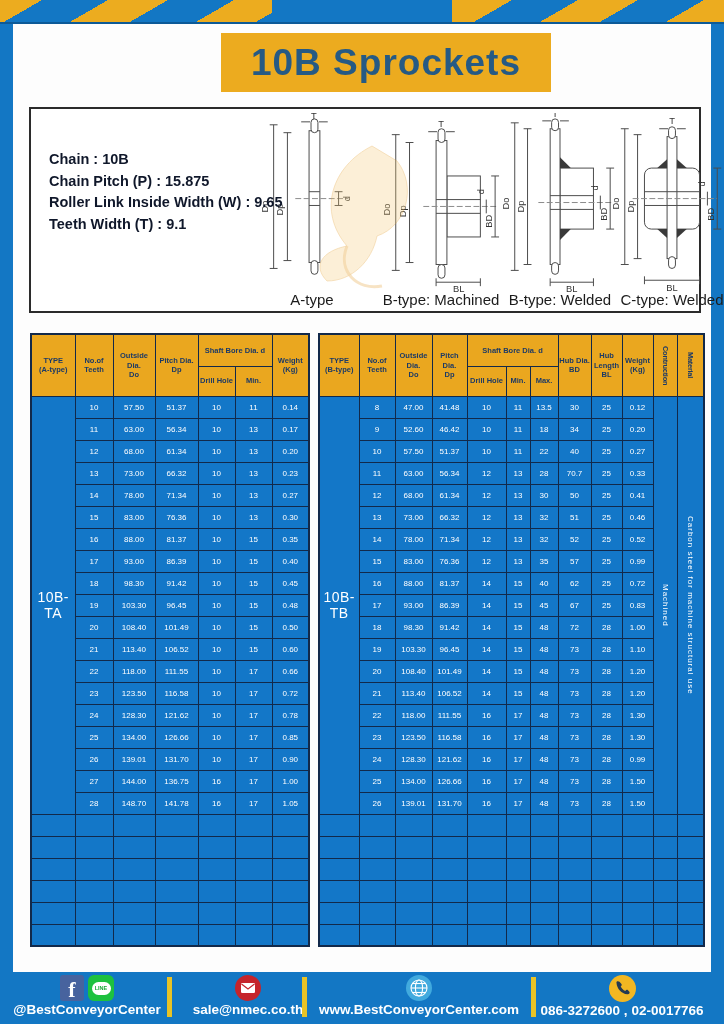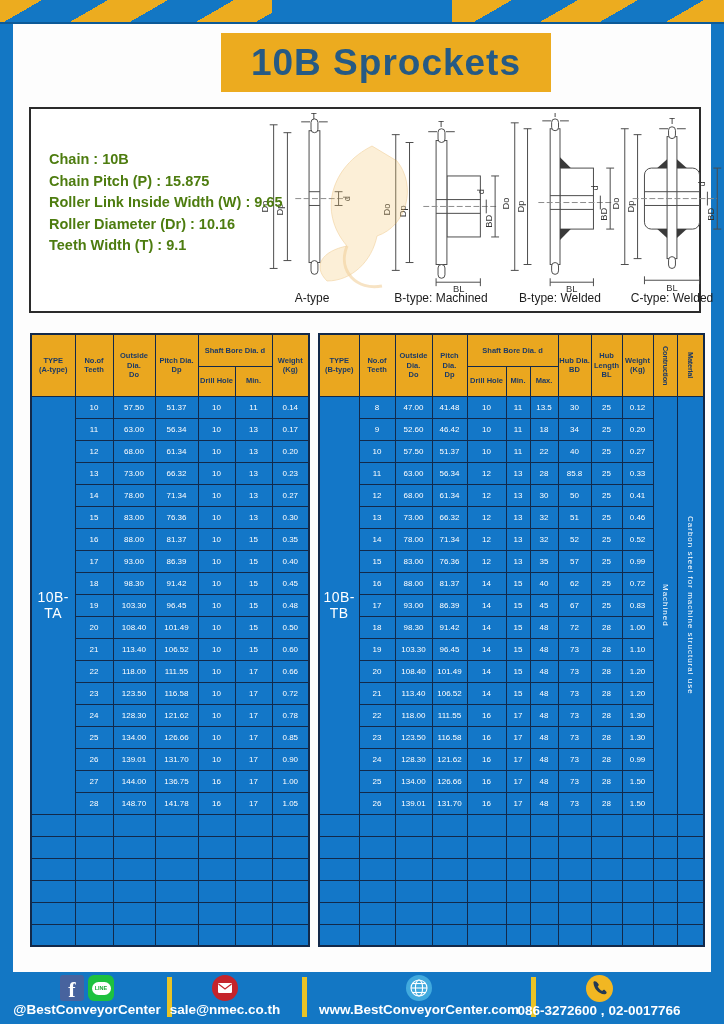--- a/index.html
+++ b/index.html
@@ -13,33 +13,33 @@
   .stripes.left{left:-18px;width:290px;}
   .stripes.right{right:-18px;width:290px;}
   .paper{position:absolute;left:13px;top:24px;width:698px;height:948px;background:#fdfdfd;}
 
   .banner{position:absolute;left:197px;top:33px;width:330px;height:59px;background:#ecab1f;
           display:flex;align-items:center;justify-content:center;margin-left:24px;}
   .banner h1{margin:0;font-size:37px;font-weight:bold;color:#265a84;letter-spacing:1px;}
 
   .spec-box{position:absolute;left:29px;top:107px;width:672px;height:206px;background:#ffffff;
             border:2px solid #2b2b2b;box-sizing:border-box;}
-  .spec-text{position:absolute;left:18px;top:40px;z-index:4;color:#4d7c0f;font-weight:bold;
+  .spec-text{position:absolute;left:18px;top:40px;z-index:4;color:#0f172a;font-weight:bold;
              font-size:14.5px;line-height:21.5px;white-space:nowrap;}
   .wm{position:absolute;left:352px;top:46px;z-index:3;pointer-events:none;
       color:rgba(125,172,212,0.42);font-size:33px;font-weight:bold;letter-spacing:5px;
       line-height:41px;font-family:"DejaVu Sans",sans-serif;}
   .wm-logo{position:absolute;left:246px;top:22px;z-index:2;opacity:.5;pointer-events:none;}
   .diagram{position:absolute;top:4px;display:flex;flex-direction:column;align-items:center;z-index:1;}
   .diag line,.diag path,.diag rect{stroke:#4a4a4a;stroke-width:1;fill:none;}
   .diag .fw{fill:#ffffff;}
   .diag .dark{fill:#3a3a3a;stroke:none;}
   .diag .cl{stroke-dasharray:6 2.5;stroke:#8a8a8a;}
   .diag text{font-size:9.5px;fill:#333;stroke:none;font-family:"Liberation Sans",sans-serif;}
-  .diag-label{font-size:12px;color:#1c1c1c;margin-top:-4px;}
+  .diag-label{font-size:15px;color:#1c1c1c;margin-top:-4px;}
 
   table.spec-table{position:absolute;border-collapse:collapse;table-layout:fixed;
                    border:2px solid #12294a;}
   .spec-table th,.spec-table td{border:1.5px solid #12294a;padding:0;text-align:center;
                    vertical-align:middle;overflow:hidden;box-sizing:border-box;}
   .spec-table thead th{background:#eaa71f;color:#1c3a66;font-size:7.5px;font-weight:bold;
                    white-space:pre-line;line-height:1.25;}
   .spec-table thead tr.h1{height:32px;}
   .spec-table thead tr.h2{height:30px;}
   .spec-table tbody td{background:#1377c8;color:#ffffff;font-size:8px;height:22px;}
@@ -83,21 +83,20 @@
   <div class="spec-box">
     <svg class="wm-logo" width="170" height="170" viewBox="0 0 170 170">
       <path d="M95,15 C55,35 40,80 70,115 C45,120 35,135 50,150 C75,150 95,130 100,105 C130,95 140,55 120,30 Z" fill="rgba(243,196,110,0.55)" stroke="rgba(228,164,60,0.6)"></path>
       <path d="M70,115 C60,140 80,160 105,155" fill="none" stroke="rgba(228,164,60,0.6)" stroke-width="3"></path>
     </svg>
 
     <div class="spec-text">
       <div>Chain : 10B</div>
       <div>Chain Pitch (P) : 15.875</div>
       <div>Roller Link Inside Width (W) : 9.65</div>
-      <div>Roller Diameter (Dr) : 10.16</div>
       <div>Teeth Width (T) : 9.1</div>
     </div>
 
     <div class="diagram" style="left:222px;width:118px;">
       <svg class="diag" width="115" height="182" viewBox="0 0 115 185">
         <line x1="18" y1="12" x2="18" y2="158"></line>
           <line x1="14" y1="12" x2="22" y2="12"></line>
           <line x1="14" y1="158" x2="22" y2="158"></line>
         <text transform="rotate(-90 12 95)" x="12" y="95" text-anchor="middle">Do</text>
         <line x1="32" y1="20" x2="32" y2="150"></line>
@@ -551,21 +550,21 @@
           <td>25</td>
           <td>0.27</td>
         </tr>
         <tr>
           <td>11</td>
           <td>63.00</td>
           <td>56.34</td>
           <td>12</td>
           <td>13</td>
           <td>28</td>
-          <td>85.8</td>
+          <td>70.7</td>
           <td>25</td>
           <td>0.33</td>
         </tr>
         <tr>
           <td>12</td>
           <td>68.00</td>
           <td>61.34</td>
           <td>12</td>
           <td>13</td>
           <td>30</td>
@@ -820,21 +819,21 @@
         <div class="fb-icon">
             <span>f</span>
           </div>
         <div class="line-icon">
             <span class="line-bubble">LINE</span>
           </div>
       </div>
       <div class="f-label">@BestConveyorCenter</div>
     </div>
     <div class="f-div" style="left:167px;"></div>
-    <div class="f-item" style="left:163px;width:124px;">
+    <div class="f-item" style="left:186px;width:124px;">
       <div class="email-icon">
         <svg width="16" height="14" viewBox="0 0 16 14">
             <rect x="1" y="2" width="14" height="10" rx="1.2" fill="#fff"></rect>
             <path d="M1.5,3 L8,8 L14.5,3" stroke="#c5242b" fill="none" stroke-width="1.2"></path>
           </svg>
       </div>
       <div class="f-label">sale@nmec.co.th</div>
     </div>
     <div class="f-div" style="left:302px;"></div>
     <div class="f-item" style="left:308px;width:222px;">
@@ -843,21 +842,21 @@
           <circle cx="10" cy="10" r="8"></circle>
             <ellipse cx="10" cy="10" rx="3.6" ry="8"></ellipse>
           <line x1="2" y1="10" x2="18" y2="10"></line>
             <line x1="3" y1="5.5" x2="17" y2="5.5"></line>
             <line x1="3" y1="14.5" x2="17" y2="14.5"></line>
         </svg>
       </div>
       <div class="f-label">www.BestConveyorCenter.com</div>
     </div>
     <div class="f-div" style="left:531px;"></div>
-    <div class="f-item" style="left:509px;width:180px;">
+    <div class="f-item" style="left:532px;width:180px;">
       <div class="phone-icon">
         <svg width="17" height="17" viewBox="0 0 28 28">
           <path fill="#253a52" d="M7,5 C7,3 10,2 12,4 L15,7 C16.5,8.5 15.5,10.5 14,11.3 C15.3,14.8 18.2,17.7 21.7,19 C22.5,17.5 24.5,16.5 26,18 L28,20 C30,22 28,25 25,24.6 C15,23 8,16 7,5 Z" transform="translate(-3,-1)"></path>
         </svg>
       </div>
       <div class="f-label">086-3272600 , 02-0017766</div>
     </div>
   </div>
 </div>
 

